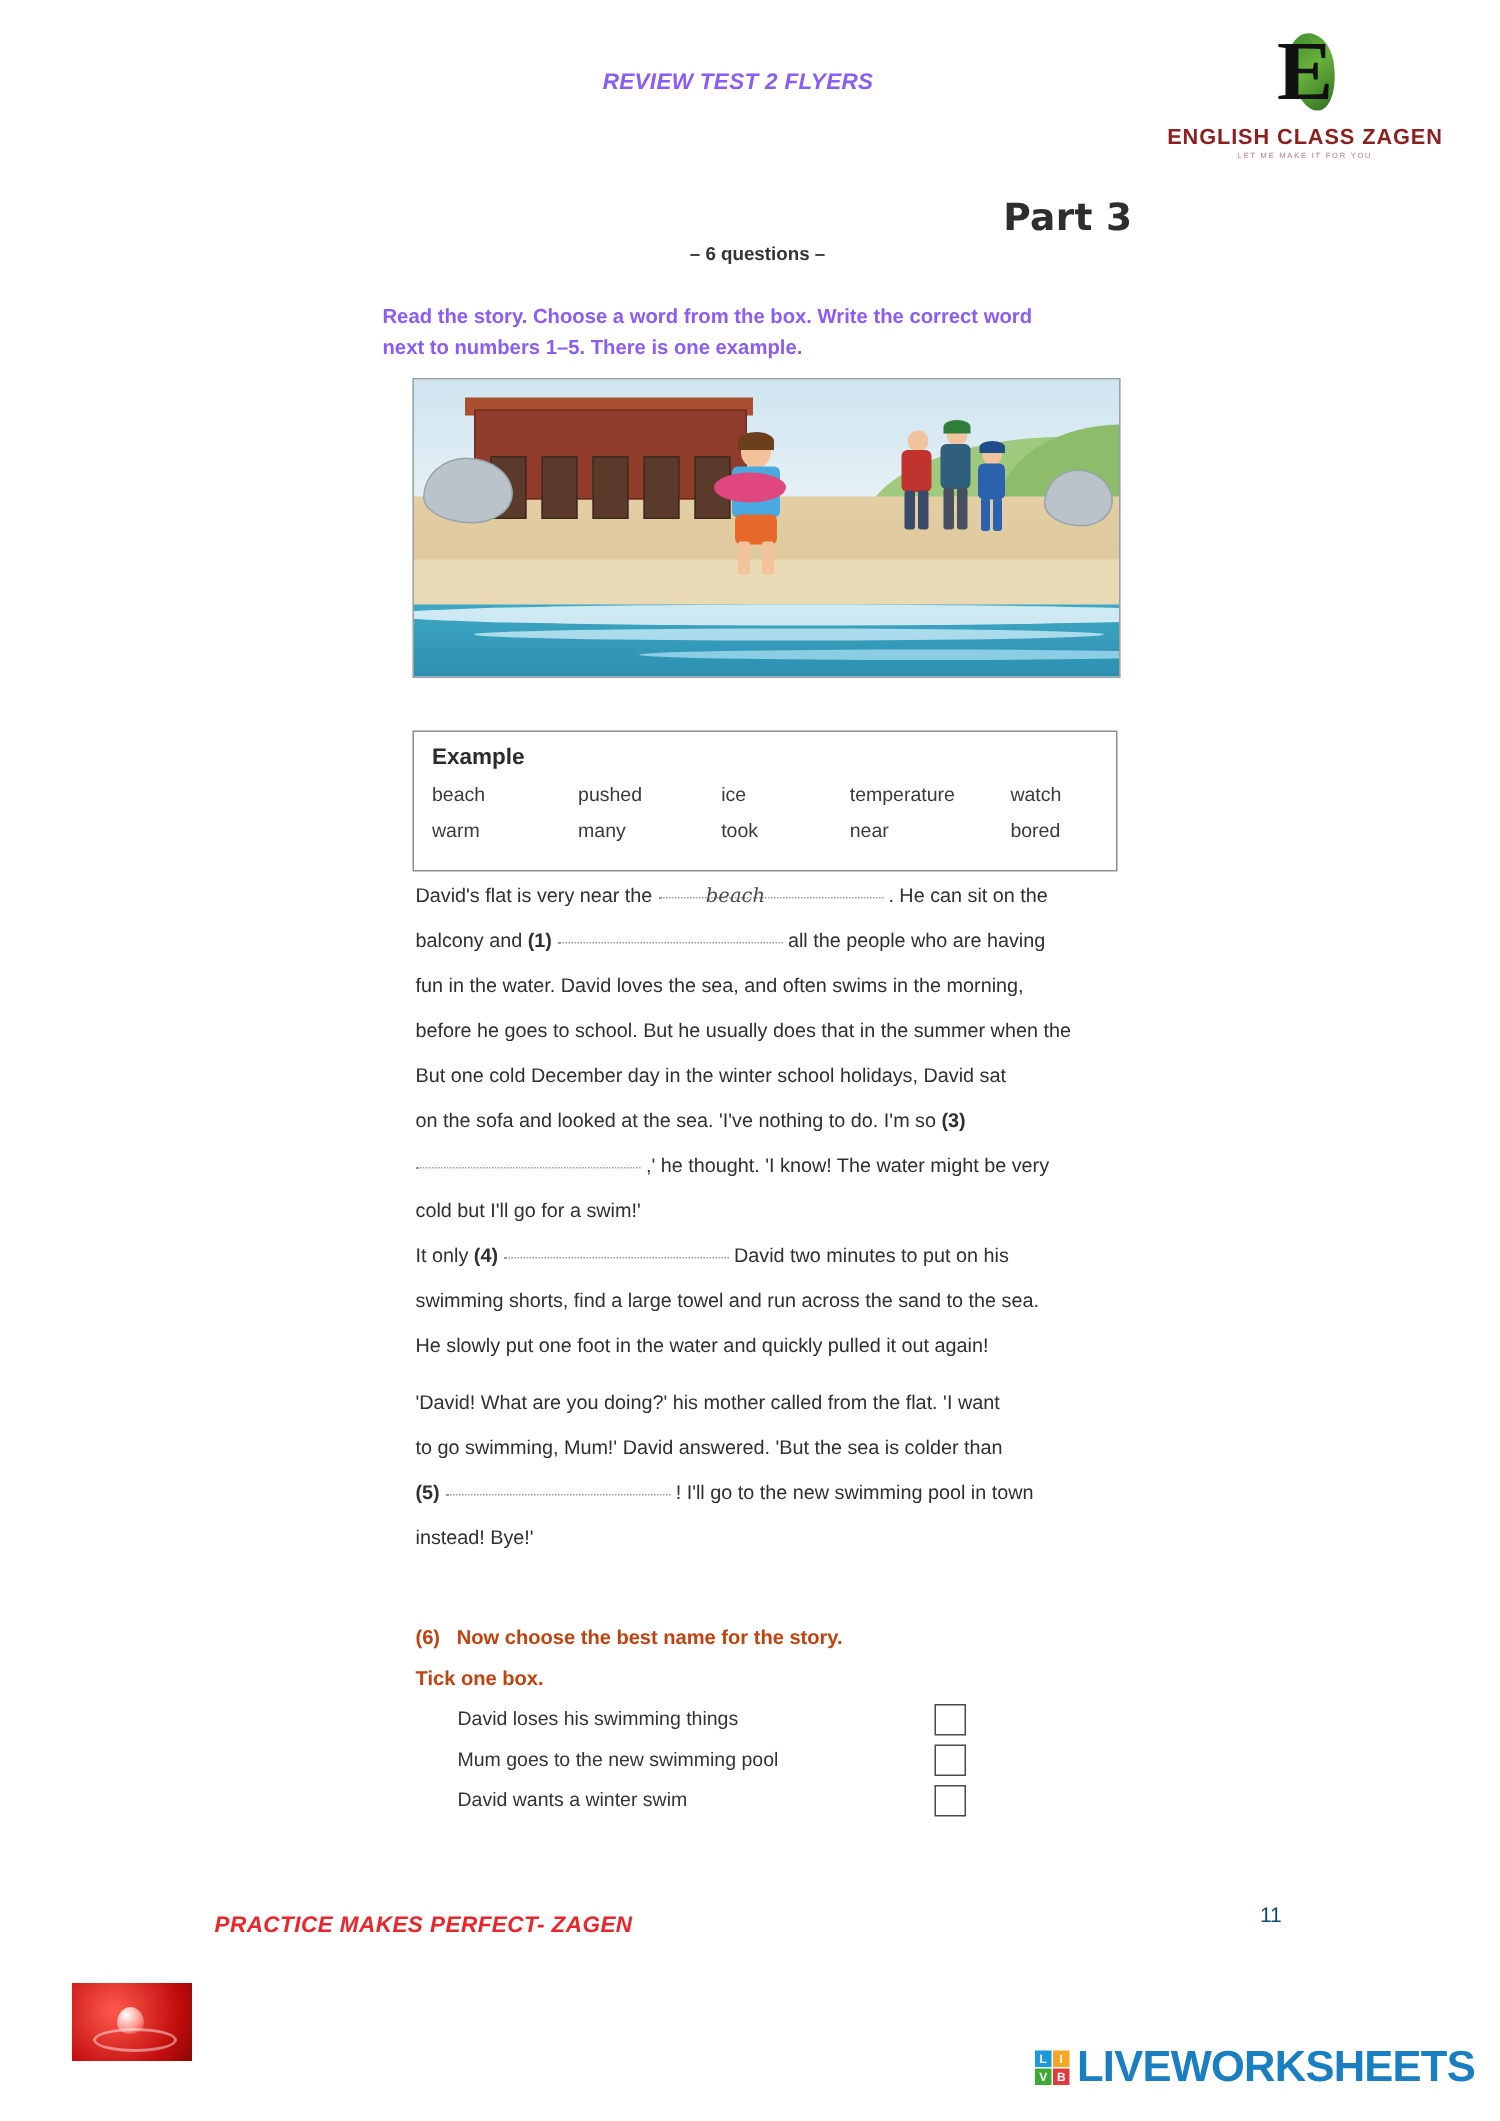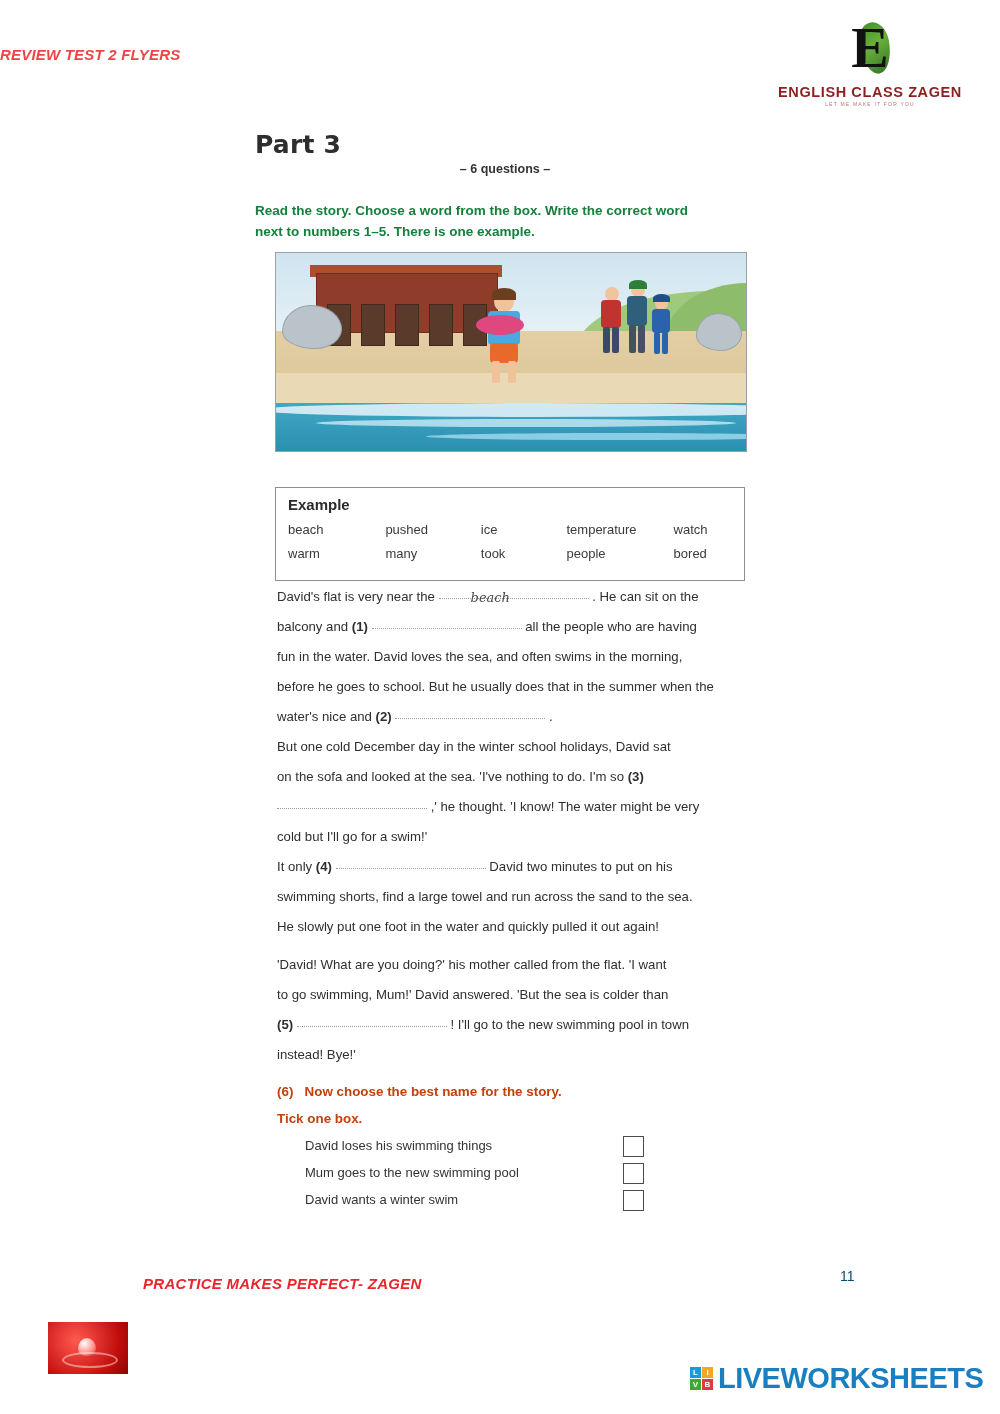--- a/index.html
+++ b/index.html
@@ -14,24 +14,25 @@
     position: relative;
     overflow: hidden;
   }
 
   
   #header-title {
     position: absolute;
     top: 46px;
     left: 0;
     width: 984px;
+    text-align: center;
     font-size: 15px;
     font-weight: bold;
     font-style: italic;
-    color: #ef4444;
+    color: #8b5cf6;
     letter-spacing: .2px;
   }
 
   #logo-block {
     position: absolute;
     top: 18px;
     left: 770px;
     width: 200px;
     text-align: center;
   }
@@ -98,21 +99,21 @@
     font-size: 12.5px;
     font-weight: bold;
     margin-top: 3px;
     color: #333;
   }
   .instructions {
     margin-top: 24px;
     font-size: 13.5px;
     font-weight: bold;
     line-height: 21px;
-    color: #15803d;
+    color: #8b5cf6;
     width: 460px;
   }
 
   
   #illustration {
     position: absolute;
     top: 252px;
     left: 275px;
     width: 470px;
     height: 198px;
@@ -347,21 +348,21 @@
 <div id="logo-block">
   <div id="logo-mark">
     <div class="leaf"></div>
     <div class="letter">E</div>
   </div>
   <div id="logo-text">ENGLISH CLASS ZAGEN</div>
   <div id="logo-sub">LET ME MAKE IT FOR YOU</div>
 </div>
 
 <div id="sheet">
-  <div style="text-align:left">
+  <div style="text-align:right">
     <span class="part-title">Part 3</span>
   </div>
   <div class="part-sub">– 6 questions –</div>
   <div class="instructions">Read the story. Choose a word from the box. Write the correct word next to numbers 1–5. There is one example.</div>
 </div>
 
 <div id="illustration">
   <div class="sky"></div>
   <div class="hill"></div>
   <div class="hill2"></div>
@@ -422,47 +423,41 @@
     <span class="wc1">beach</span>
     <span class="wc2">pushed</span>
     <span class="wc3">ice</span>
     <span class="wc4">temperature</span>
     <span class="wc5">watch</span>
   </div>
   <div class="word-row">
     <span class="wc1">warm</span>
     <span class="wc2">many</span>
     <span class="wc3">took</span>
-    <span class="wc4">people</span>
+    <span class="wc4">near</span>
     <span class="wc5">bored</span>
   </div>
 </div>
 
 <div id="story">
   <p>
     <span>David's flat is very near the</span>
     <span class="gap" style="width:150px; position:relative;">
       <span class="answer" style="position:absolute; left:32px; top:-15px;">beach</span>
     </span>
     <span>. He can sit on the</span>
   </p>
   <p>
     <span>balcony and</span>
     <span class="qnum">(1)</span>
     <span class="gap" style="width:150px;"></span>
     <span>all the people who are having</span>
   </p>
   <p>fun in the water. David loves the sea, and often swims in the morning,</p>
   <p>before he goes to school. But he usually does that in the summer when the</p>
-  <p>
-    <span>water's nice and</span>
-    <span class="qnum">(2)</span>
-    <span class="gap" style="width:150px;"></span>
-    <span>.</span>
-  </p>
   <p>But one cold December day in the winter school holidays, David sat</p>
   <p>
     <span>on the sofa and looked at the sea. 'I've nothing to do. I'm so</span>
     <span class="qnum">(3)</span>
   </p>
   <p>
     <span class="gap" style="width:150px;"></span>
     <span>,' he thought. 'I know! The water might be very</span>
   </p>
   <p>cold but I'll go for a swim!'</p>

